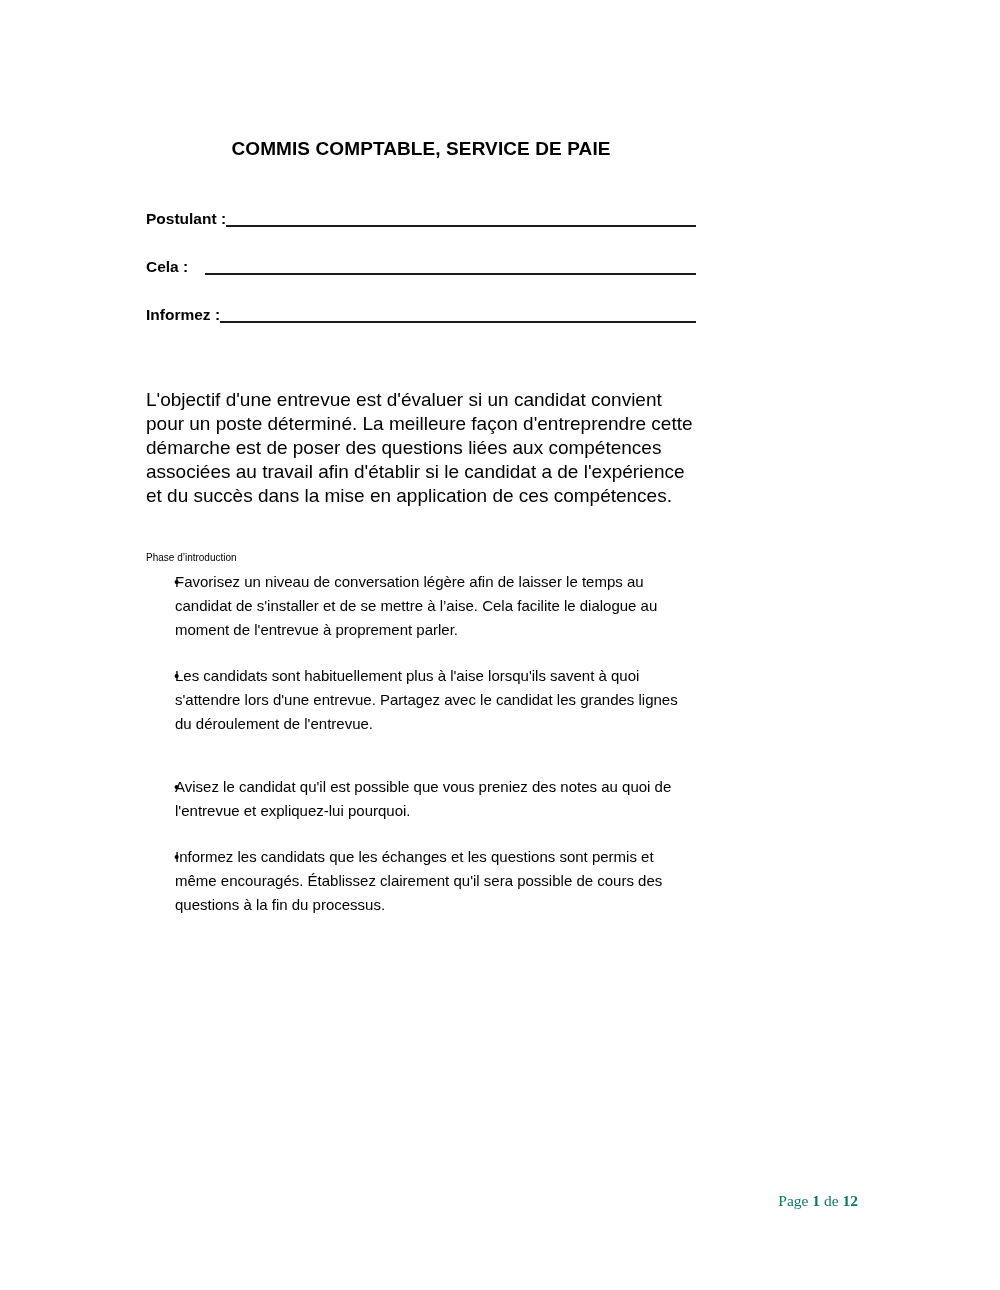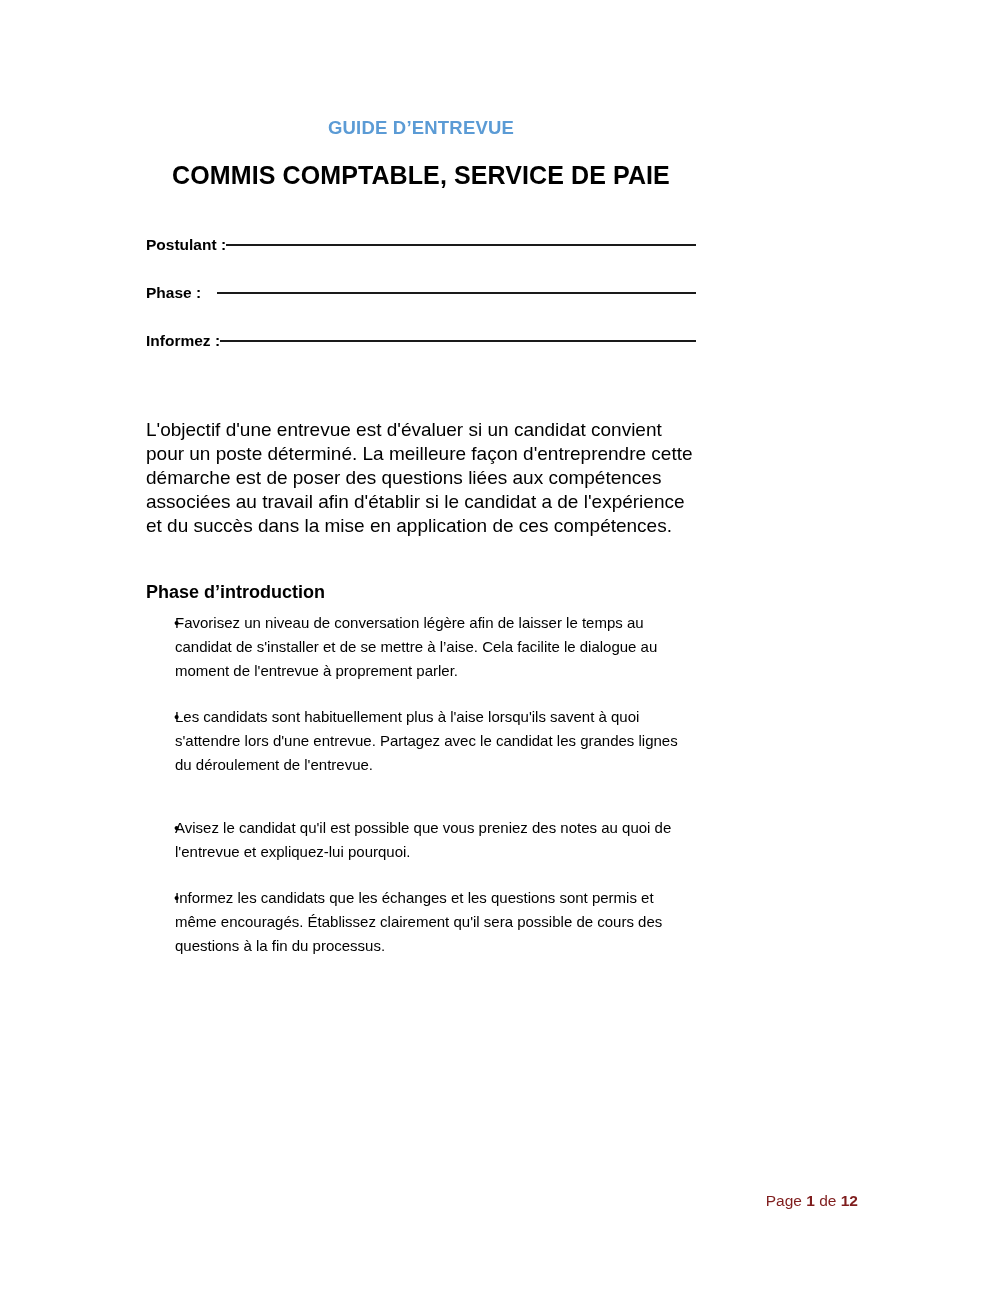--- a/index.html
+++ b/index.html
@@ -37,36 +37,36 @@
   }
   .doc-title {
     font-size: 18.5px;
     font-weight: bold;
     color: #5B9BD5;
     letter-spacing: 0.2px;
     line-height: 1.25;
     margin: 0;
   }
   .doc-subtitle {
-    font-size: 25px;
+    font-size: 19px;
     font-weight: bold;
     color: #000000;
     letter-spacing: 0.1px;
     line-height: 1.25;
     margin: 0;
     padding-top: 21px;
   }
 
   
   .fields {
     padding-top: 41px;
   }
   .field-row {
     display: flex;
-    align-items: center;
+    align-items: flex-end;
     height: 27px;
     margin-bottom: 21px;
   }
   .field-label {
     font-size: 15.5px;
     font-weight: bold;
     white-space: pre;
     line-height: 1;
     padding-bottom: 2px;
   }
@@ -84,22 +84,22 @@
   .intro {
     padding-top: 42px;
     font-size: 19px;
     line-height: 24px;
     width: 553px;
   }
 
   
   .section-heading {
     padding-top: 43px;
-    font-size: 18px;
-    font-weight: bold;
+    font-size: 10px;
+    font-weight: normal;
     line-height: 1.3;
   }
 
   
   .bullets {
     padding-top: 6px;
   }
   .bullet-item {
     display: flex;
     font-size: 15px;
@@ -122,52 +122,51 @@
     width: 493px;
   }
 
   
   .footer {
     position: absolute;
     left: 0;
     top: 1192px;
     width: 858px;
     text-align: right;
-    font-family: Liberation Sans, sans-serif;
+    font-family: Liberation Serif, serif;
     font-size: 15.5px;
-    color: #7f1d1d;
+    color: #0f766e;
   }
   .footer .num {
     font-weight: bold;
   }
   .footer span {
     white-space: pre;
   }
 </style>
 </head>
 <body>
 
 <div class="page">
 
   <div class="content">
 
     <div class="title-block">
-      <div class="doc-title">GUIDE D’ENTREVUE</div>
       <div class="doc-subtitle">COMMIS COMPTABLE, SERVICE DE PAIE</div>
     </div>
 
     <div class="fields">
 
       <div class="field-row">
         <span class="field-label">Postulant :</span>
         <span class="field-rule"></span>
       </div>
 
       <div class="field-row gapped">
-        <span class="field-label">Phase : </span>
+        <span class="field-label">Cela : </span>
         <span class="field-rule"></span>
       </div>
 
       <div class="field-row">
         <span class="field-label">Informez :</span>
         <span class="field-rule"></span>
       </div>
 
     </div>
 

